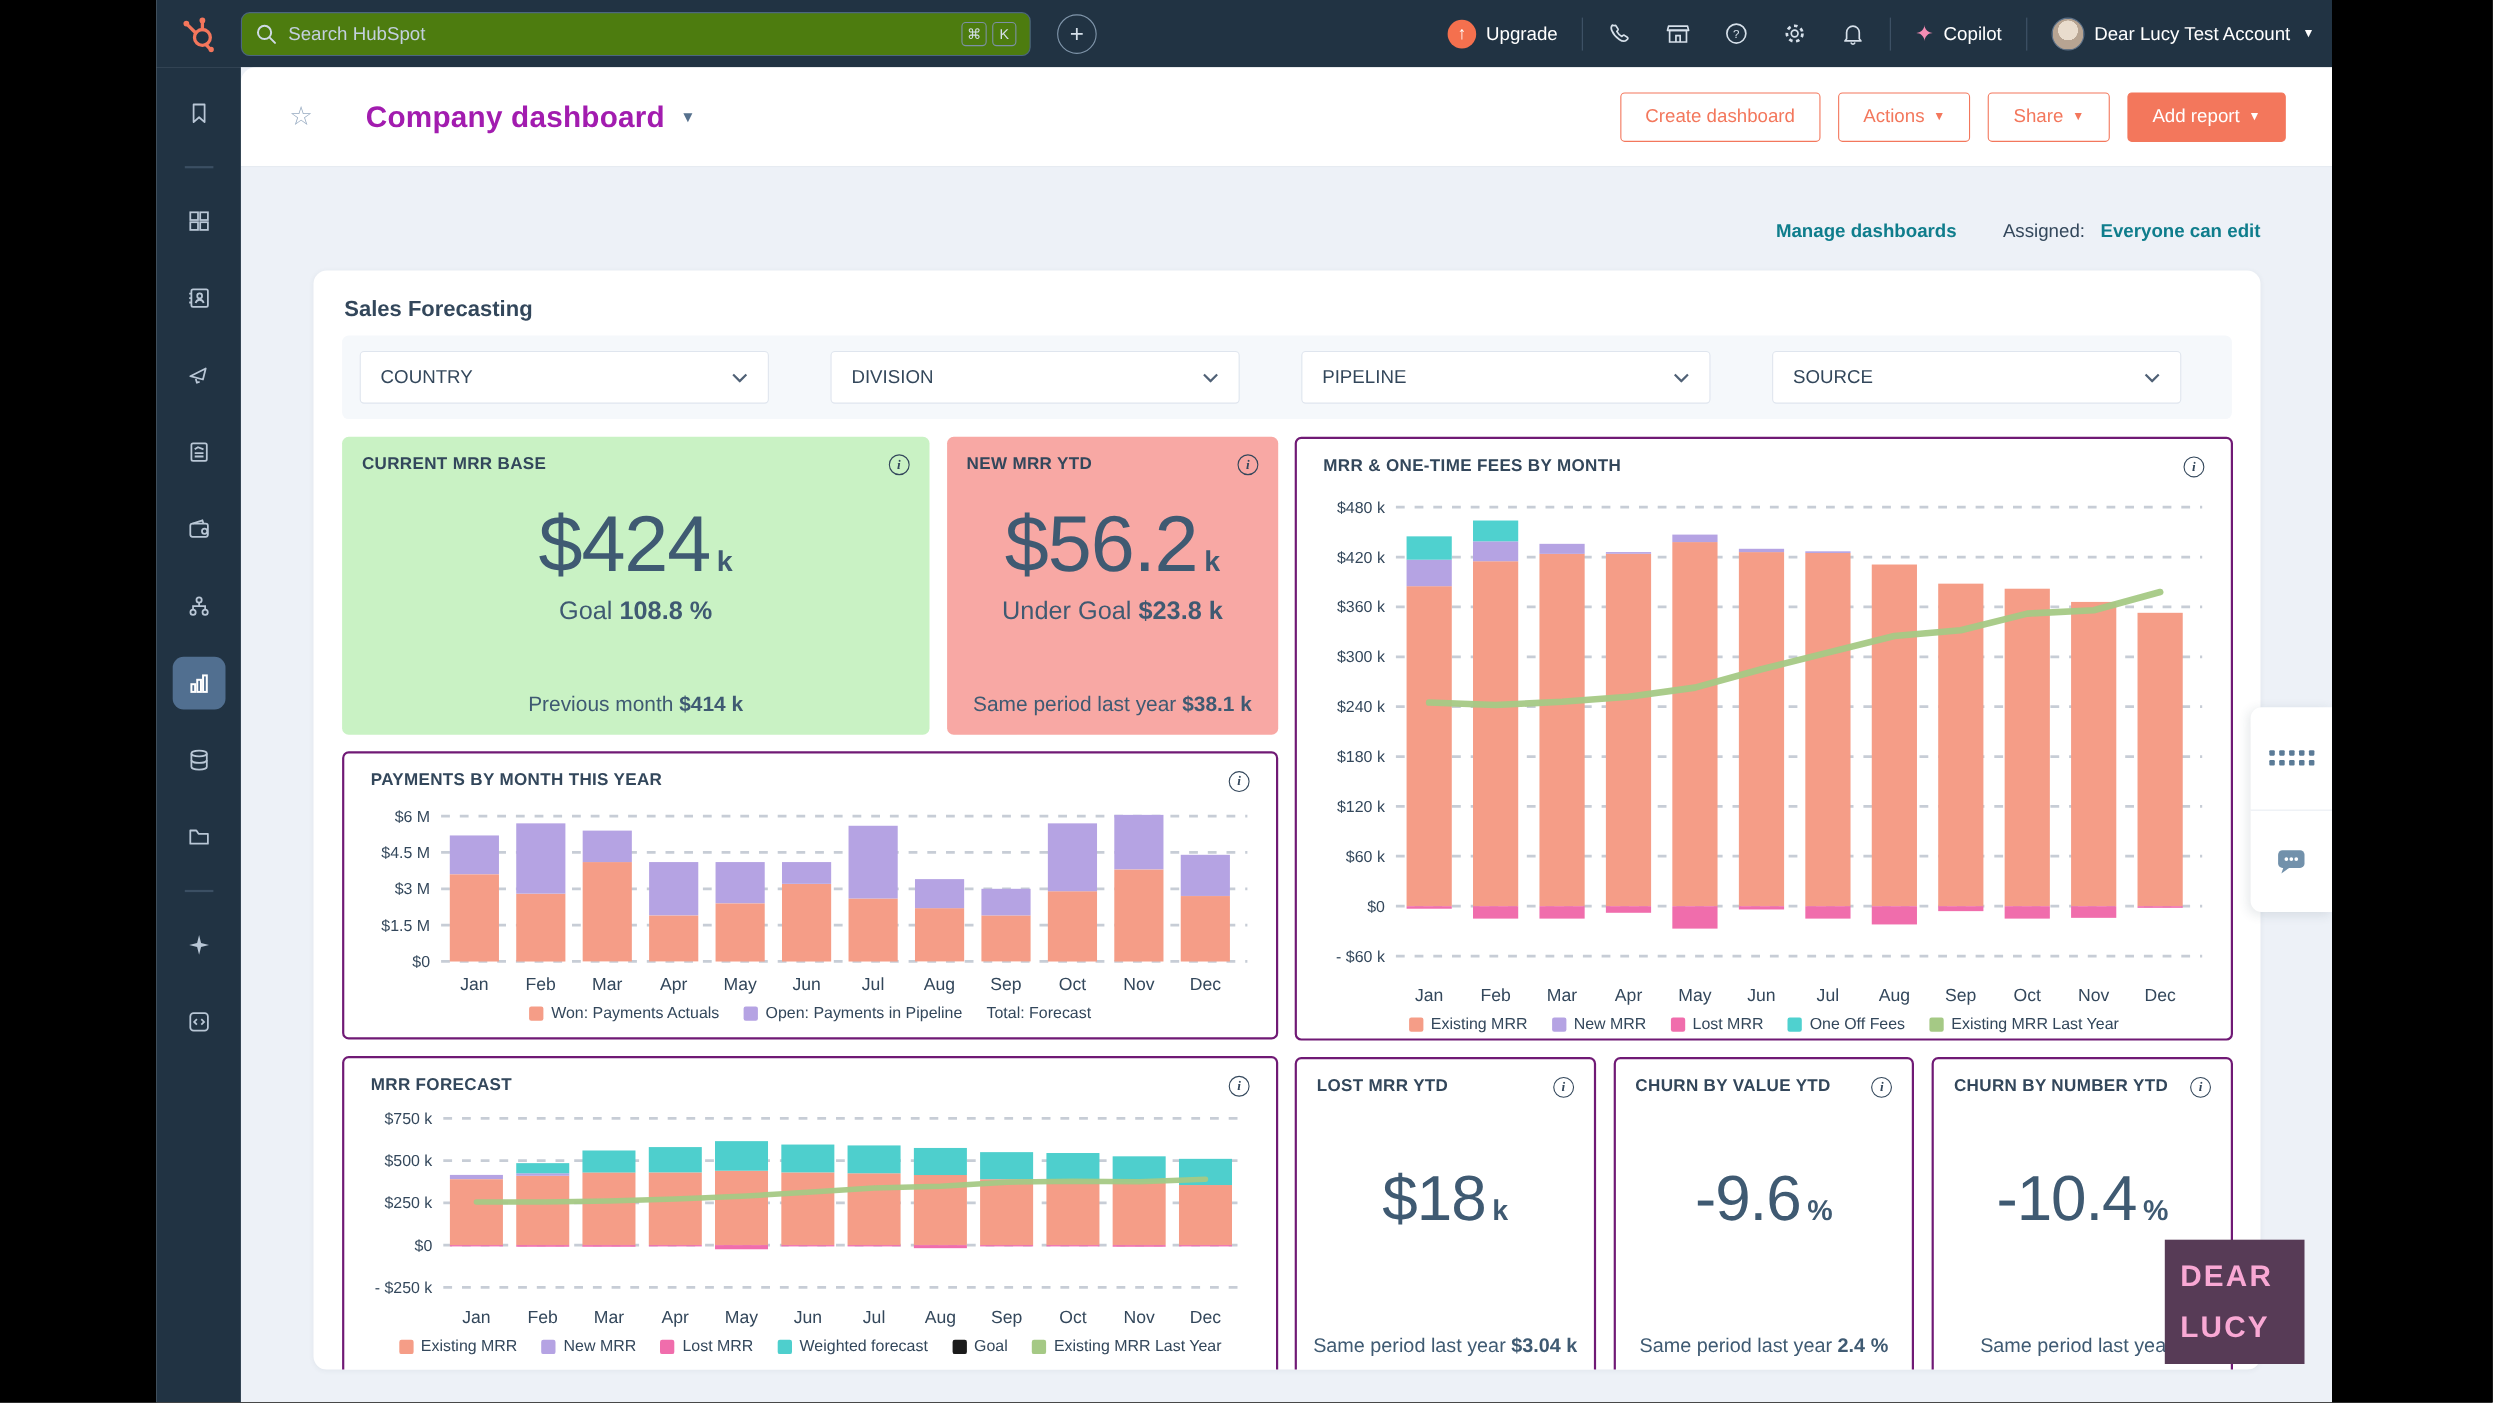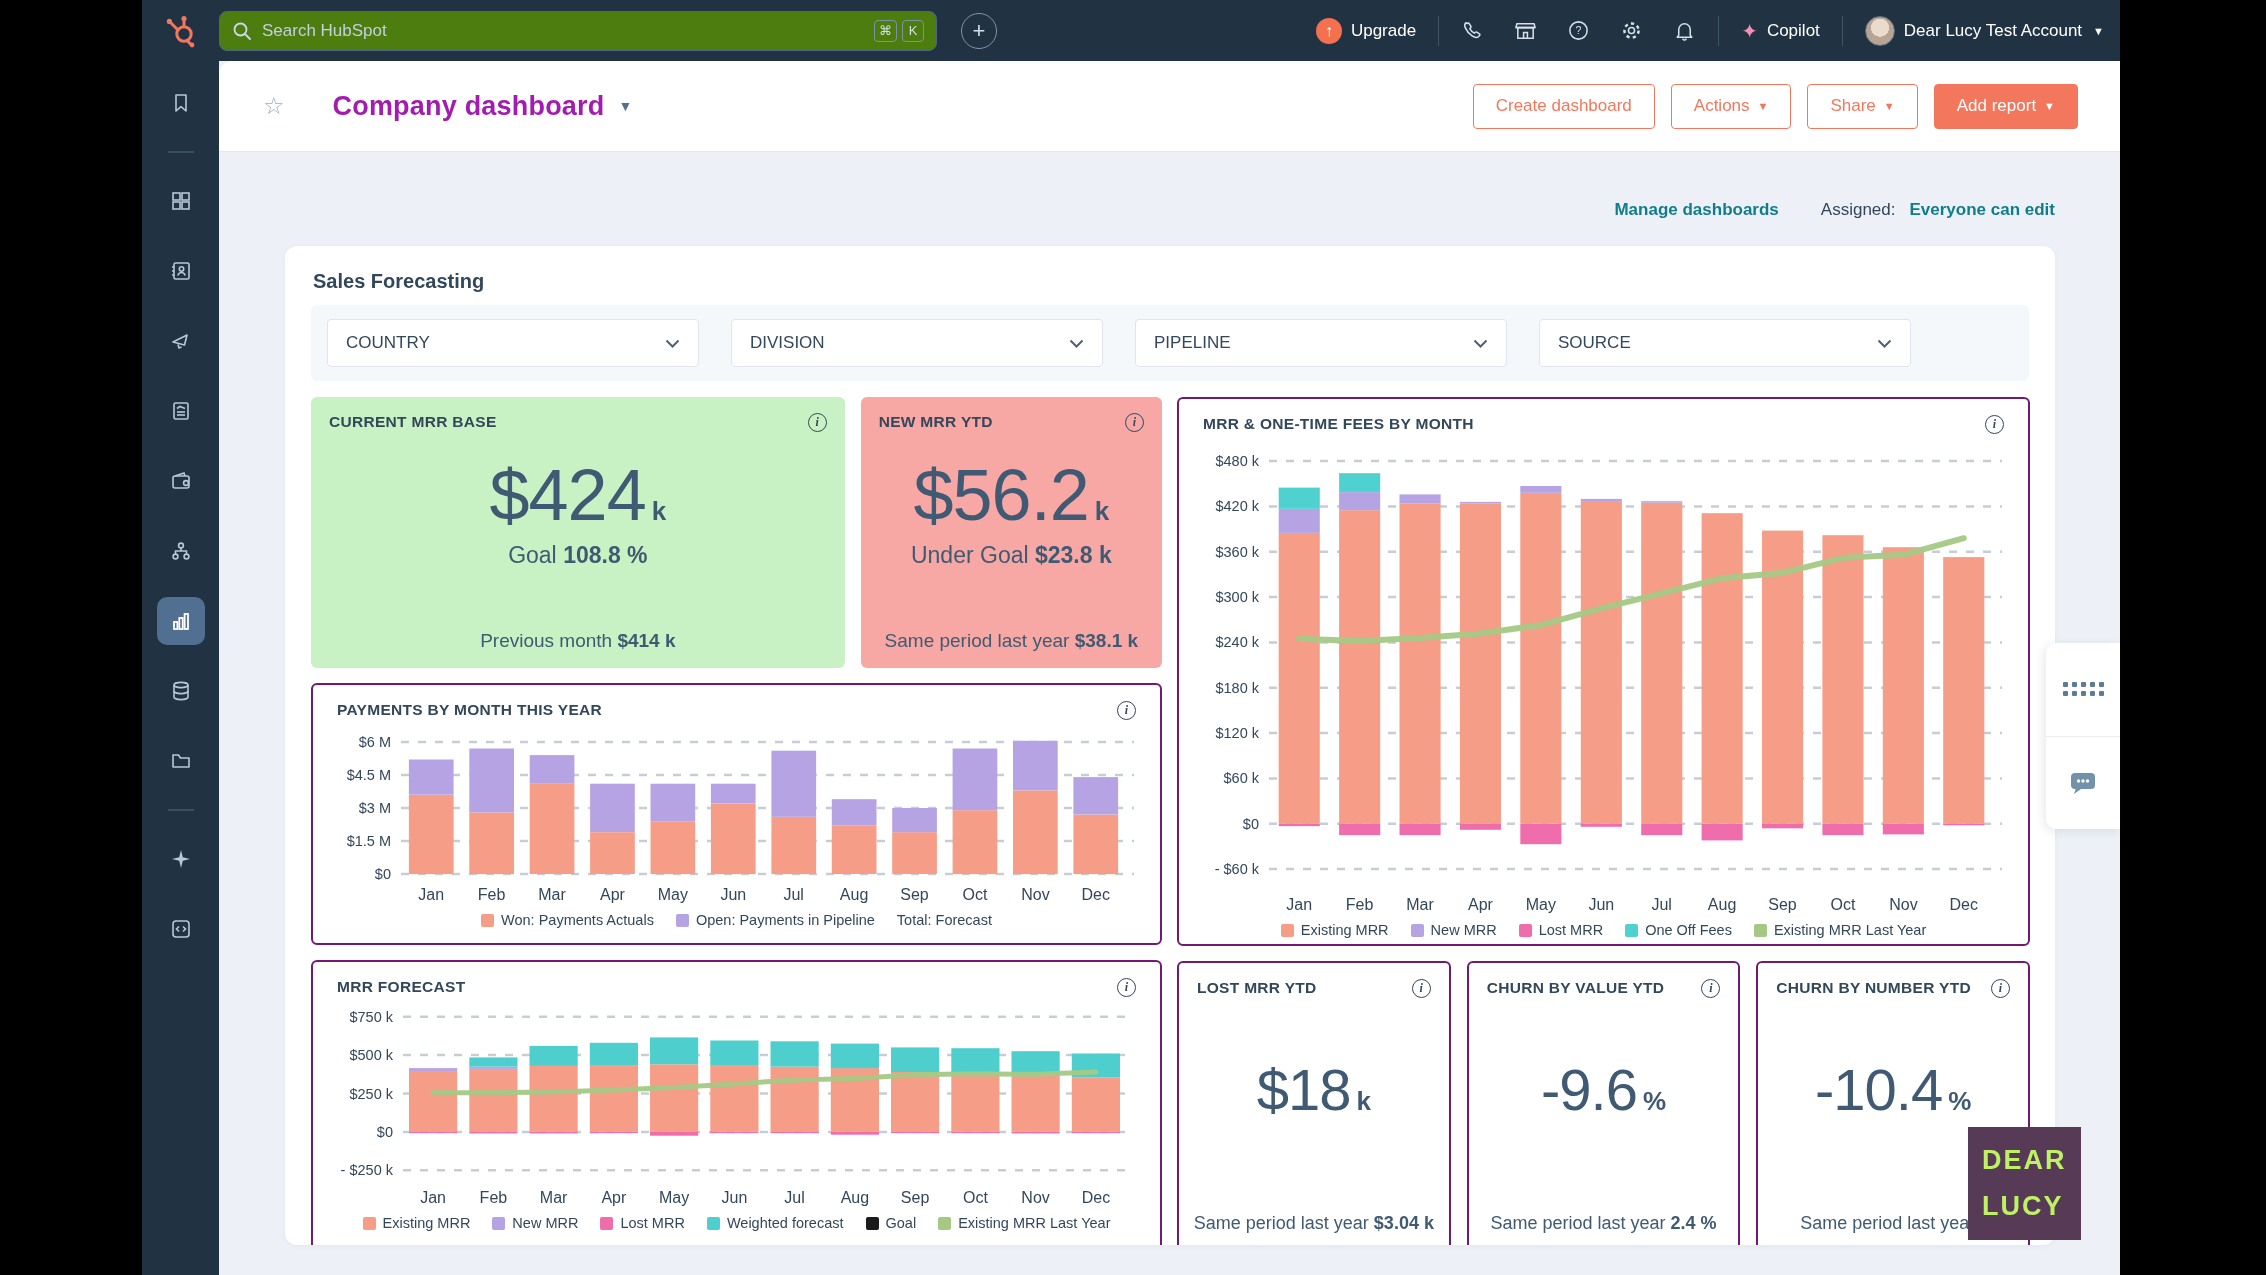--- a/index.html
+++ b/index.html
@@ -42,21 +42,21 @@
   .btn .bcaret { font-size:11px; }
 
   
   .page { position:absolute; left:77px; top:152px; right:0; bottom:0; }
   .manage-row { position:absolute; top:48px; left:66px; width:1770px; display:flex; justify-content:flex-end; align-items:center; gap:14px; font-size:17px; }
   .link-teal { color:#0f7d8c; font-weight:bold; cursor:pointer; }
   .assigned-label { color:#33475b; margin-left:28px; }
 
   .panel { position:absolute; top:94px; left:66px; width:1770px; height:999px; background:#fff; border-radius:12px; box-shadow:0 1px 5px rgba(45,62,80,.06); padding:22px 26px; overflow:hidden; }
   .section-title { font-size:20px; font-weight:bold; color:#33475b; margin:2px 0 12px 2px; }
-  .filter-strip { background:#f5f8fb; border-radius:6px; padding:14px 16px; display:flex; gap:32px; }
+  .filter-strip { background:#f5f8fb; border-radius:6px; padding:14px 16px; display:flex; gap:56px; }
   .select { width:372px; height:48px; background:#fff; border:1px solid #dfe5ee; border-radius:4px; display:flex; align-items:center; justify-content:space-between; padding:0 18px; font-size:17px; color:#33475b; cursor:pointer; }
 
   .grid { display:grid; grid-template-columns:851px 853px; gap:15px; margin-top:16px; }
   .col { display:flex; flex-direction:column; gap:15px; }
   .row2 { display:flex; gap:16px; }
 
   .card { background:#fff; border:2px solid #701a75; border-radius:6px; position:relative; }
   .kpi-head { display:flex; justify-content:space-between; align-items:flex-start; padding:16px 18px 0 18px; }
   .kpi-title { font-size:15.5px; font-weight:bold; color:#33475b; letter-spacing:.3px; }
   .info { width:19px; height:19px; border:1.6px solid #33475b; border-radius:50%; color:#33475b; font-size:12px; font-weight:bold; display:flex; align-items:center; justify-content:center; font-family:"Liberation Serif",serif; font-style:italic; cursor:pointer; flex:none; }
@@ -85,21 +85,21 @@
   .kpi-small .kpi-foot { font-size:18px; }
 
   
   .float-tools { position:absolute; right:0; top:643px; width:74px; height:186px; background:#fff; border-radius:10px 0 0 10px; box-shadow:-2px 2px 10px rgba(45,62,80,.12); z-index:6; display:flex; flex-direction:column; }
   .ft-cell { flex:1; display:flex; align-items:center; justify-content:center; cursor:pointer; }
   .ft-cell + .ft-cell { border-top:1px solid #e8edf2; }
   .dots { display:grid; grid-template-columns:repeat(5,5px); grid-auto-rows:5px; gap:4px; }
   .dots span { background:#5b7b97; border-radius:1px; }
 
   
-  .dearlucy { position:absolute; left:1826px; top:1127px; width:113px; height:113px; background:#573b56; color:#bef264; display:flex; flex-direction:column; justify-content:center; padding-left:14px; z-index:7; font-size:27px; font-weight:bold; letter-spacing:2px; line-height:1.1;gap:16px; }
+  .dearlucy { position:absolute; left:1826px; top:1127px; width:127px; height:113px; background:#573b56; color:#f9a8d4; display:flex; flex-direction:column; justify-content:center; padding-left:14px; z-index:7; font-size:27px; font-weight:bold; letter-spacing:2px; line-height:1.1;gap:16px; }
 </style>
 </head>
 <body>
 
 <div class="stage">
   <div class="app">
 
     <div class="topbar">
       <div class="logo-box">
         <svg width="34" height="34" viewBox="0 0 34 34">

